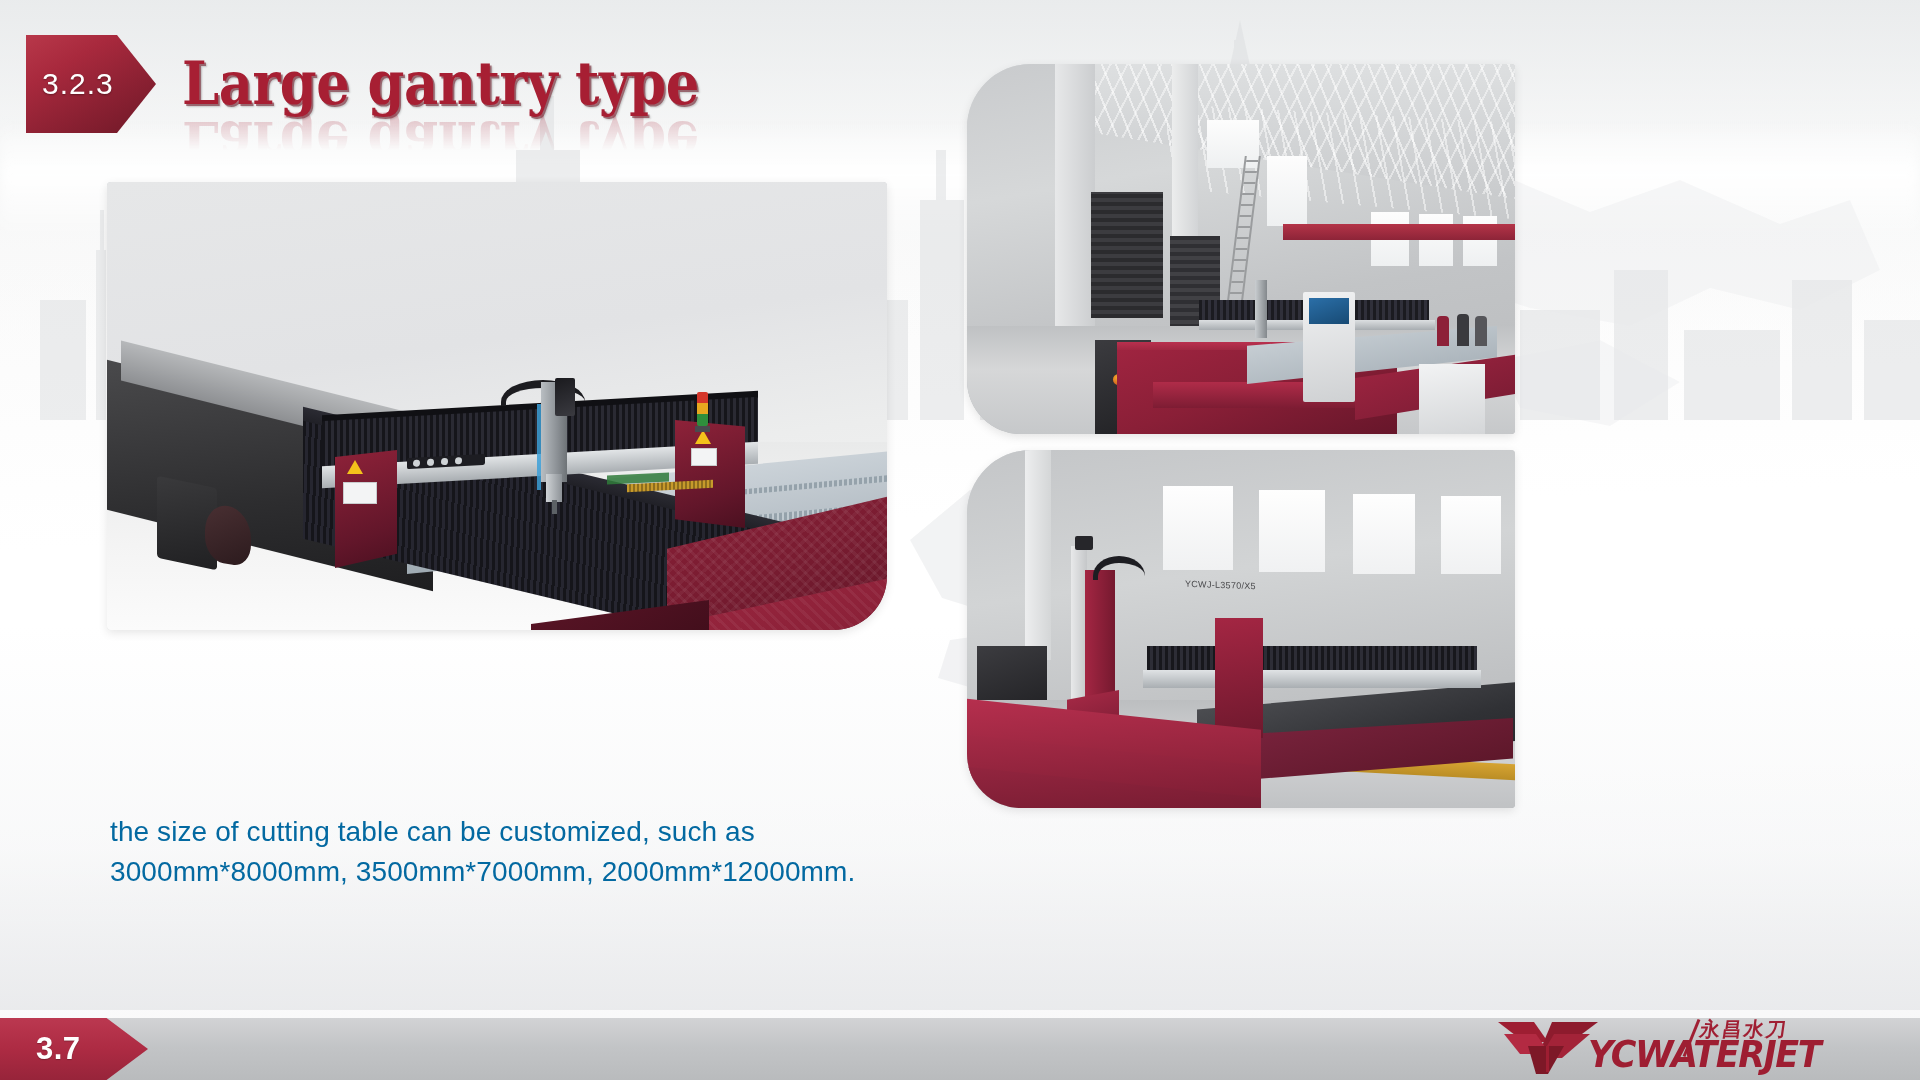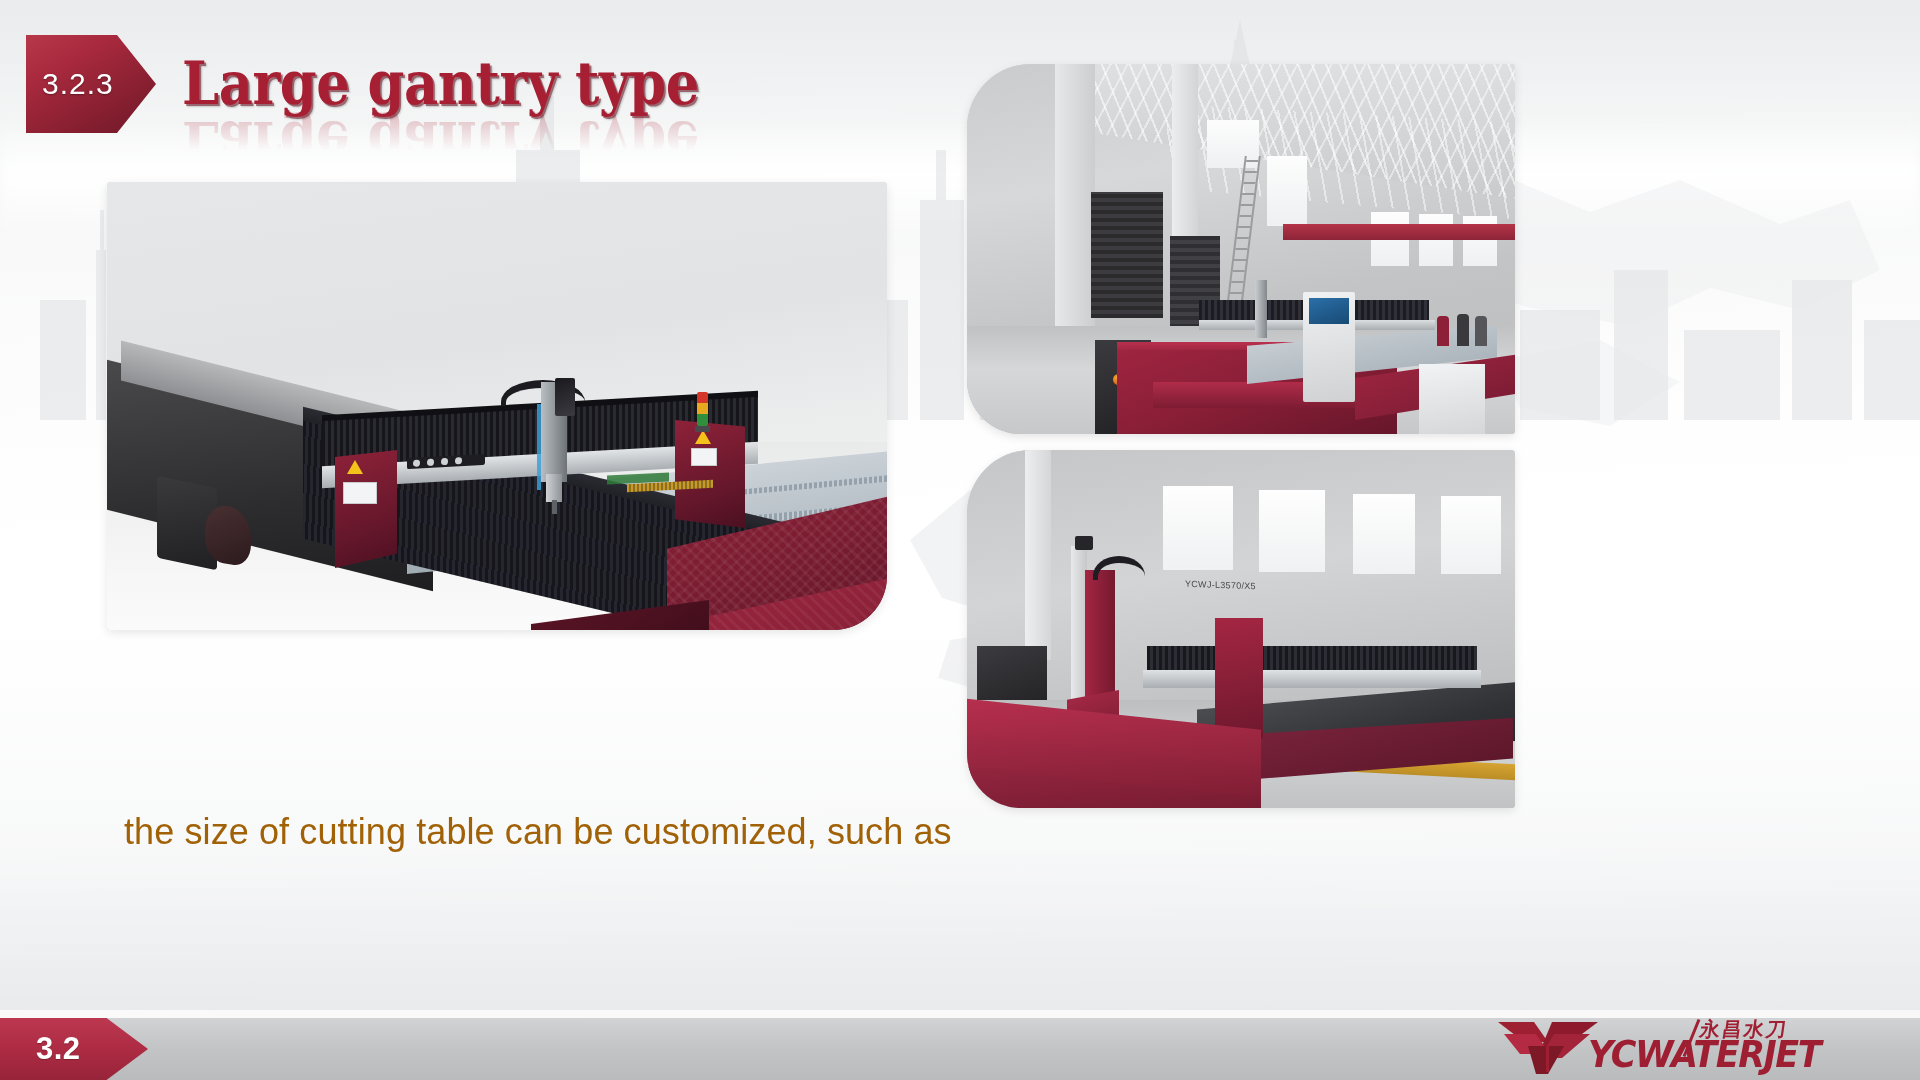--- a/index.html
+++ b/index.html
@@ -304,23 +304,23 @@
   .br-bed2{ position:absolute; left:246px; top:268px; width:300px; height:70px;
      background:linear-gradient(165deg,#7e2540,#561425);
      clip-path:polygon(0 26%,100% 0,100% 58%,0 92%); }
   .br-col{ position:absolute; left:248px; top:168px; width:48px; height:120px;
      background:linear-gradient(170deg,#a42643,#6e182d); }
   .br-darkbox{ position:absolute; left:10px; top:196px; width:70px; height:72px;
      background:linear-gradient(160deg,#3c3c40,#1f1f22); }
 
   
   .caption{
-    position:absolute; left:124px; top:812px; width:830px;
+    position:absolute; left:110px; top:812px; width:830px;
     font-family:"Liberation Sans", sans-serif;
-    font-size:36px; line-height:40px; color:#a16207; letter-spacing:.1px;
+    font-size:28px; line-height:40px; color:#0369a1; letter-spacing:.1px;
   }
 
   
   .footer{ position:absolute; left:0; bottom:0; width:1920px; height:68px; }
   .footer-bar{ position:absolute; left:0; bottom:0; width:1920px; height:62px;
      background:linear-gradient(180deg,#d2d3d5 0%,#c2c4c6 48%,#b9bbbd 100%); }
   .footer-badge{ position:absolute; left:0; bottom:0; width:148px; height:62px;
      clip-path:polygon(0 0, 72% 0, 100% 50%, 72% 100%, 0 100%);
      background:linear-gradient(180deg,#bb3850 0%,#ad2b43 50%,#97243a 100%);
      display:flex; align-items:center; padding-left:36px; }
@@ -520,26 +520,27 @@
     <div class="br-lamp"></div>
     <div class="br-plate"></div>
     <div class="br-stepsA"></div>
     <div class="br-stepsB"></div>
     <div class="br-stepsC"></div>
   </div>
 </div>
 
 <div class="caption">
   <div>the size of cutting table can be customized, such as</div>
+  <div>3000mm*8000mm, 3500mm*7000mm, 2000mm*12000mm.</div>
 </div>
 
 <div class="footer">
   <div class="footer-bar"></div>
   <div class="footer-badge">
-    <span>3.2</span>
+    <span>3.7</span>
   </div>
 
   <div class="logo">
     <svg class="logo-mark" viewBox="0 0 108 58">
       <polygon points="4,6 40,6 54,26 30,26" fill="#9e1e32"></polygon>
       <polygon points="58,6 104,6 72,30 48,30" fill="#8d1b2d"></polygon>
       <polygon points="10,18 42,18 56,38 26,38" fill="#b32a42"></polygon>
       <polygon points="60,18 96,18 68,42 46,42" fill="#a32338"></polygon>
       <polygon points="34,30 70,30 54,58 42,58" fill="#7d1827"></polygon>
       <rect x="52" y="30" width="3" height="26" fill="#9e1e32"></rect>

